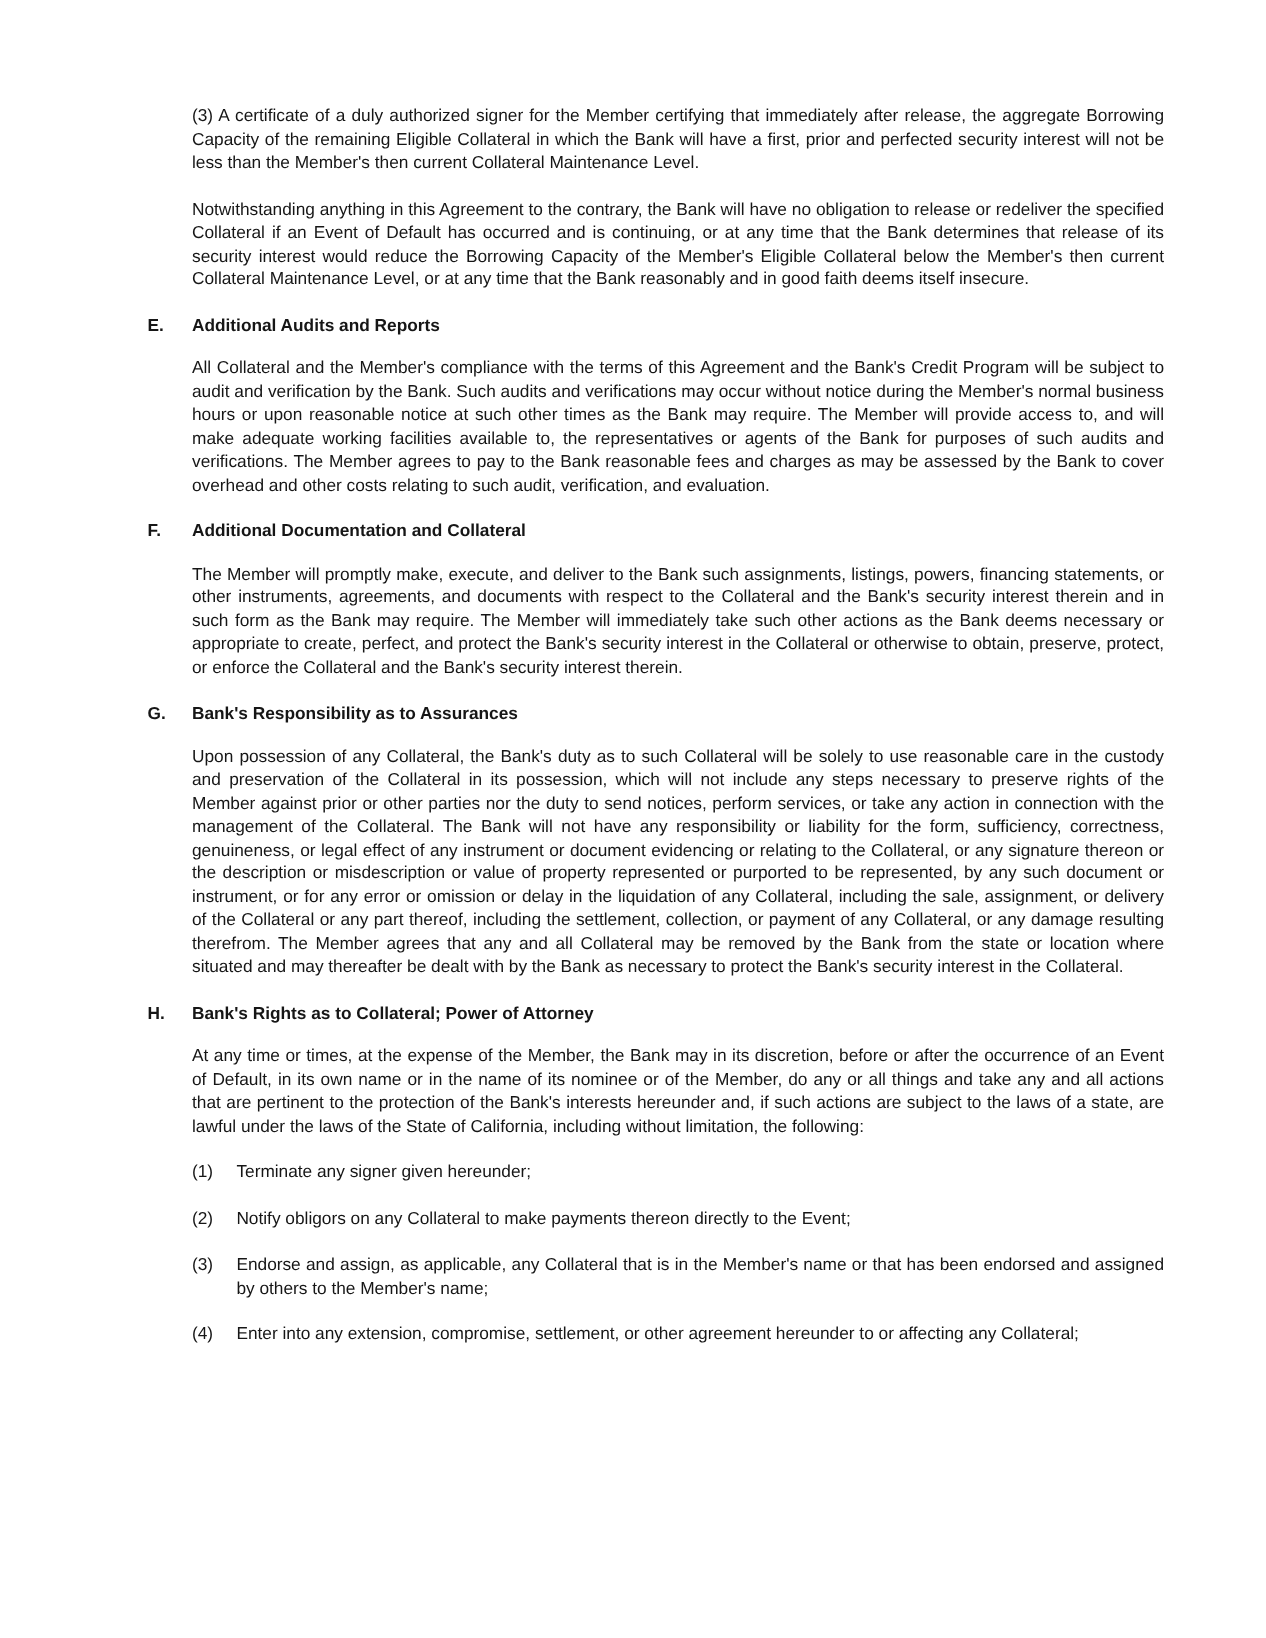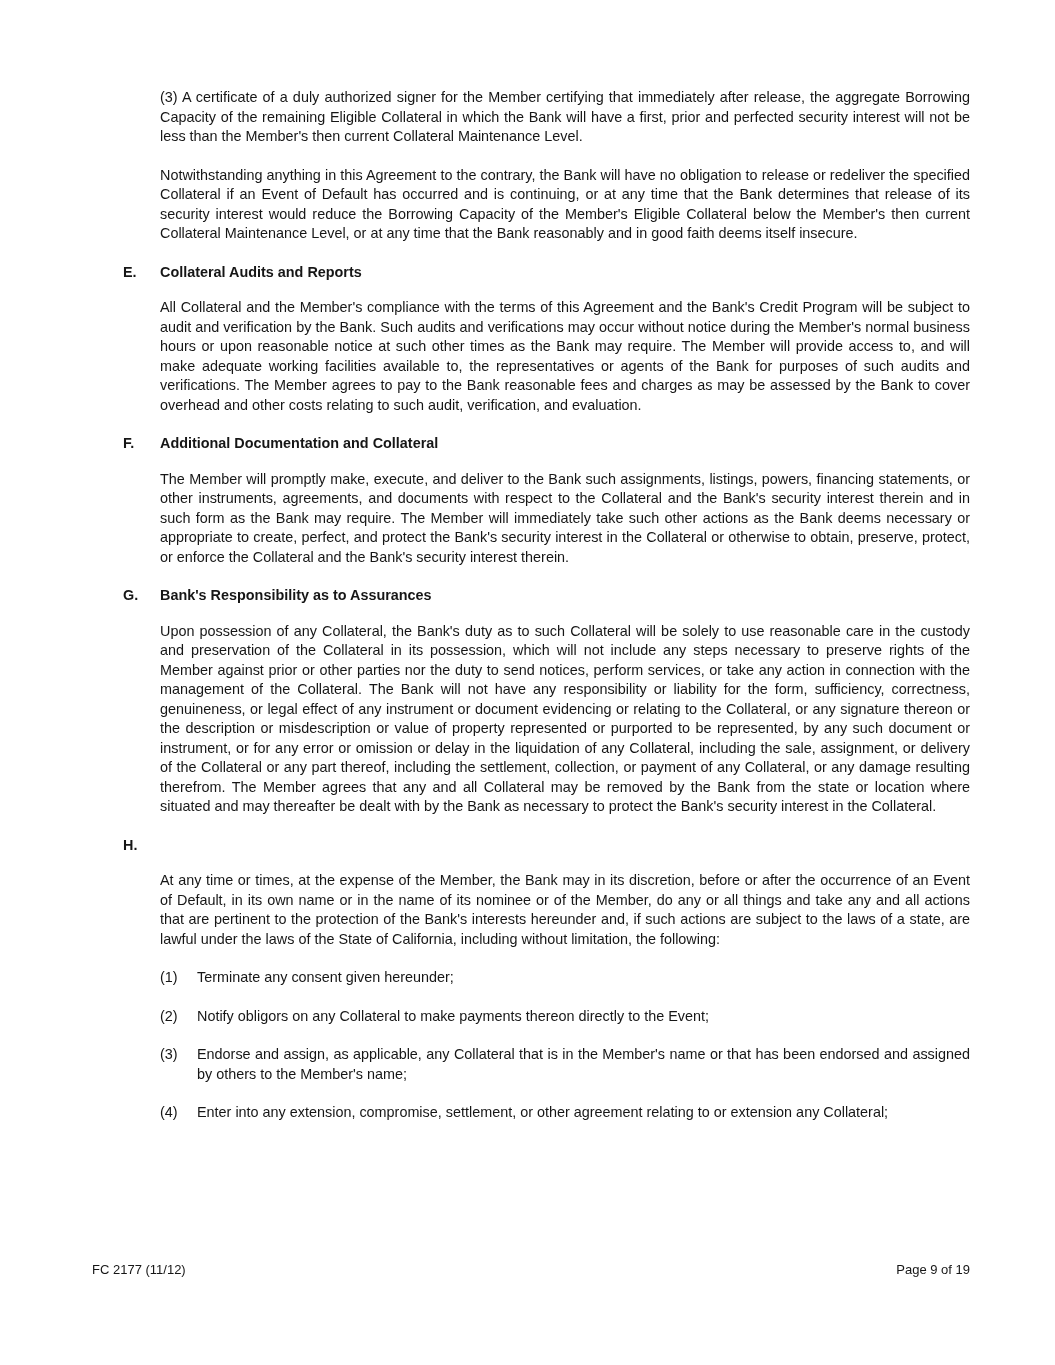--- a/index.html
+++ b/index.html
@@ -68,60 +68,57 @@
 
 <div class="page">
   <div class="content">
 
     <p class="para">(3)  A certificate of a duly authorized signer for the Member certifying that immediately after release, the aggregate Borrowing Capacity of the remaining Eligible Collateral in which the Bank will have a first, prior and perfected security interest will not be less than the Member's then current Collateral Maintenance Level.</p>
 
     <p class="para">Notwithstanding anything in this Agreement to the contrary, the Bank will have no obligation to release or redeliver the specified Collateral if an Event of Default has occurred and is continuing, or at any time that the Bank determines that release of its security interest would reduce the Borrowing Capacity of the Member's Eligible Collateral below the Member's then current Collateral Maintenance Level, or at any time that the Bank reasonably and in good faith deems itself insecure.</p>
 
     <div class="section-heading">
       <span class="letter">E.</span>
-      <span class="heading-text">Collateral Audits and Reports</span>
+      <span class="heading-text">Additional Audits and Reports</span>
     </div>
     <p class="para">All Collateral and the Member's compliance with the terms of this Agreement and the Bank's Credit Program will be subject to audit and verification by the Bank. Such audits and verifications may occur without notice during the Member's normal business hours or upon reasonable notice at such other times as the Bank may require. The Member will provide access to, and will make adequate working facilities available to, the representatives or agents of the Bank for purposes of such audits and verifications. The Member agrees to pay to the Bank reasonable fees and charges as may be assessed by the Bank to cover overhead and other costs relating to such audit, verification, and evaluation.</p>
 
     <div class="section-heading">
       <span class="letter">F.</span>
       <span class="heading-text">Additional Documentation and Collateral</span>
     </div>
     <p class="para">The Member will promptly make, execute, and deliver to the Bank such assignments, listings, powers, financing statements, or other instruments, agreements, and documents with respect to the Collateral and the Bank's security interest therein and in such form as the Bank may require. The Member will immediately take such other actions as the Bank deems necessary or appropriate to create, perfect, and protect the Bank's security interest in the Collateral or otherwise to obtain, preserve, protect, or enforce the Collateral and the Bank's security interest therein.</p>
 
     <div class="section-heading">
       <span class="letter">G.</span>
       <span class="heading-text">Bank's Responsibility as to Assurances</span>
     </div>
     <p class="para">Upon possession of any Collateral, the Bank's duty as to such Collateral will be solely to use reasonable care in the custody and preservation of the Collateral in its possession, which will not include any steps necessary to preserve rights of the Member against prior or other parties nor the duty to send notices, perform services, or take any action in connection with the management of the Collateral. The Bank will not have any responsibility or liability for the form, sufficiency, correctness, genuineness, or legal effect of any instrument or document evidencing or relating to the Collateral, or any signature thereon or the description or misdescription or value of property represented or purported to be represented, by any such document or instrument, or for any error or omission or delay in the liquidation of any Collateral, including the sale, assignment, or delivery of the Collateral or any part thereof, including the settlement, collection, or payment of any Collateral, or any damage resulting therefrom. The Member agrees that any and all Collateral may be removed by the Bank from the state or location where situated and may thereafter be dealt with by the Bank as necessary to protect the Bank's security interest in the Collateral.</p>
 
     <div class="section-heading">
       <span class="letter">H.</span>
+      <span class="heading-text">Bank's Rights as to Collateral; Power of Attorney</span>
     </div>
     <p class="para">At any time or times, at the expense of the Member, the Bank may in its discretion, before or after the occurrence of an Event of Default, in its own name or in the name of its nominee or of the Member, do any or all things and take any and all actions that are pertinent to the protection of the Bank's interests hereunder and, if such actions are subject to the laws of a state, are lawful under the laws of the State of California, including without limitation, the following:</p>
 
     <div class="list-item">
       <span class="num">(1)</span>
-      <span class="item-text">Terminate any consent given hereunder;</span>
+      <span class="item-text">Terminate any signer given hereunder;</span>
     </div>
 
     <div class="list-item">
       <span class="num">(2)</span>
       <span class="item-text">Notify obligors on any Collateral to make payments thereon directly to the Event;</span>
     </div>
 
     <div class="list-item">
       <span class="num">(3)</span>
       <span class="item-text">Endorse and assign, as applicable, any Collateral that is in the Member's name or that has been endorsed and assigned by others to the Member's name;</span>
     </div>
 
     <div class="list-item">
       <span class="num">(4)</span>
-      <span class="item-text">Enter into any extension, compromise, settlement, or other agreement relating to or extension any Collateral;</span>
+      <span class="item-text">Enter into any extension, compromise, settlement, or other agreement hereunder to or affecting any Collateral;</span>
     </div>
 
   </div>
 
-  <div class="footer">
-    <span>FC 2177 (11/12)</span>
-    <span>Page 9 of 19</span>
-  </div>
 </div>
 
 </body></html>

